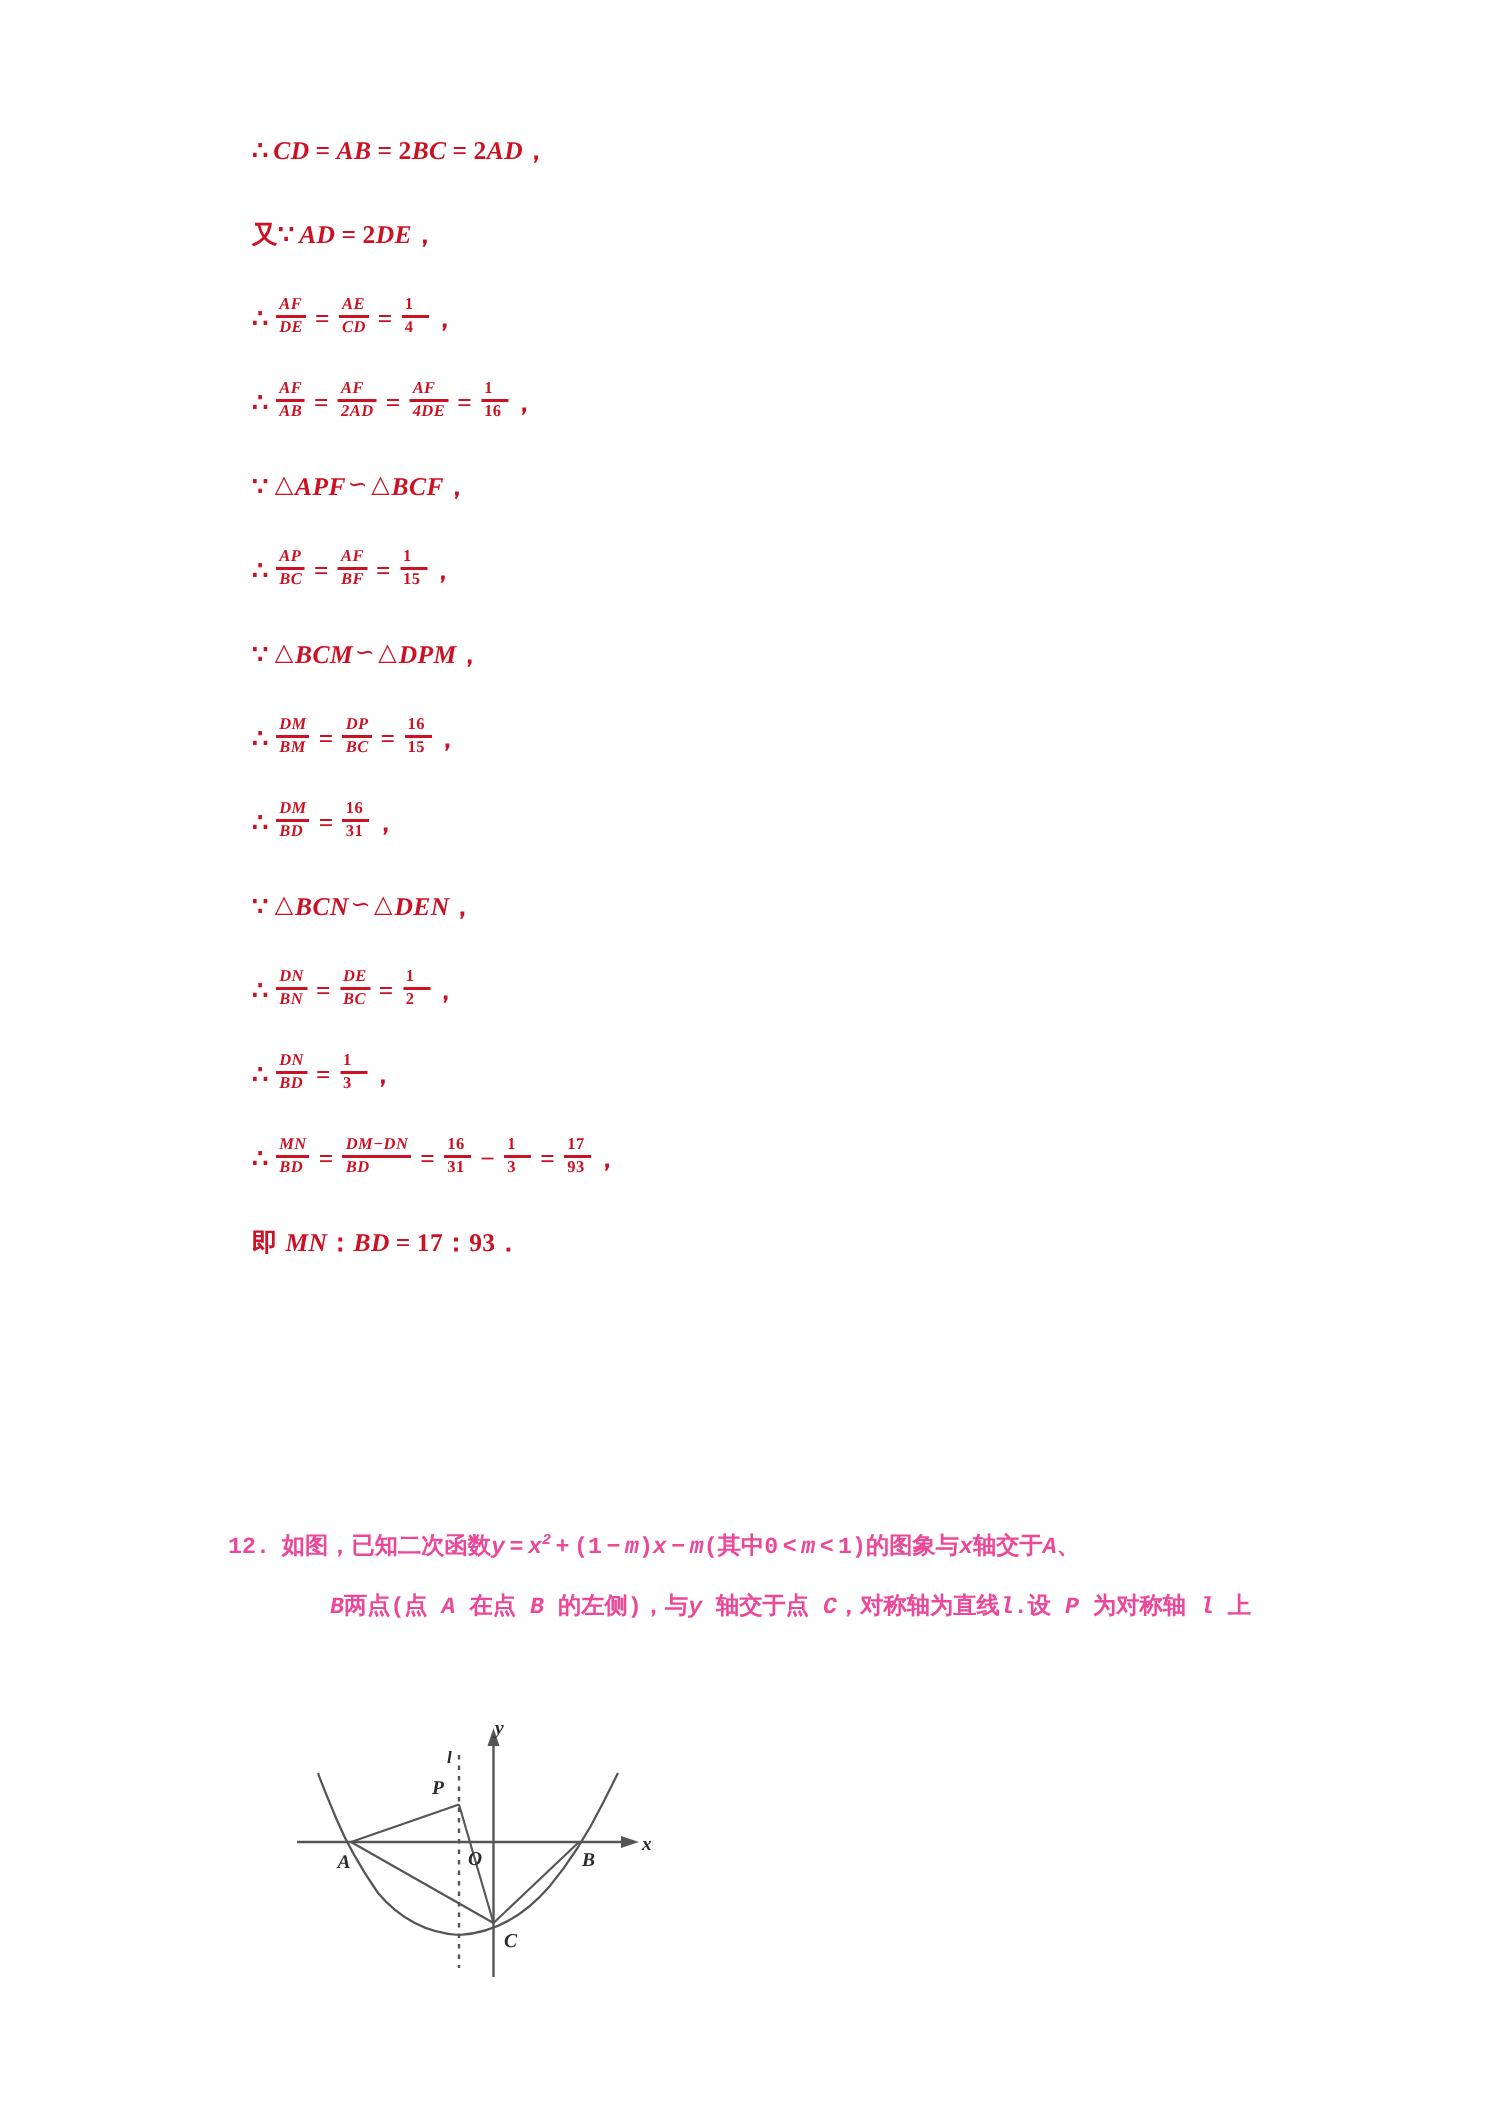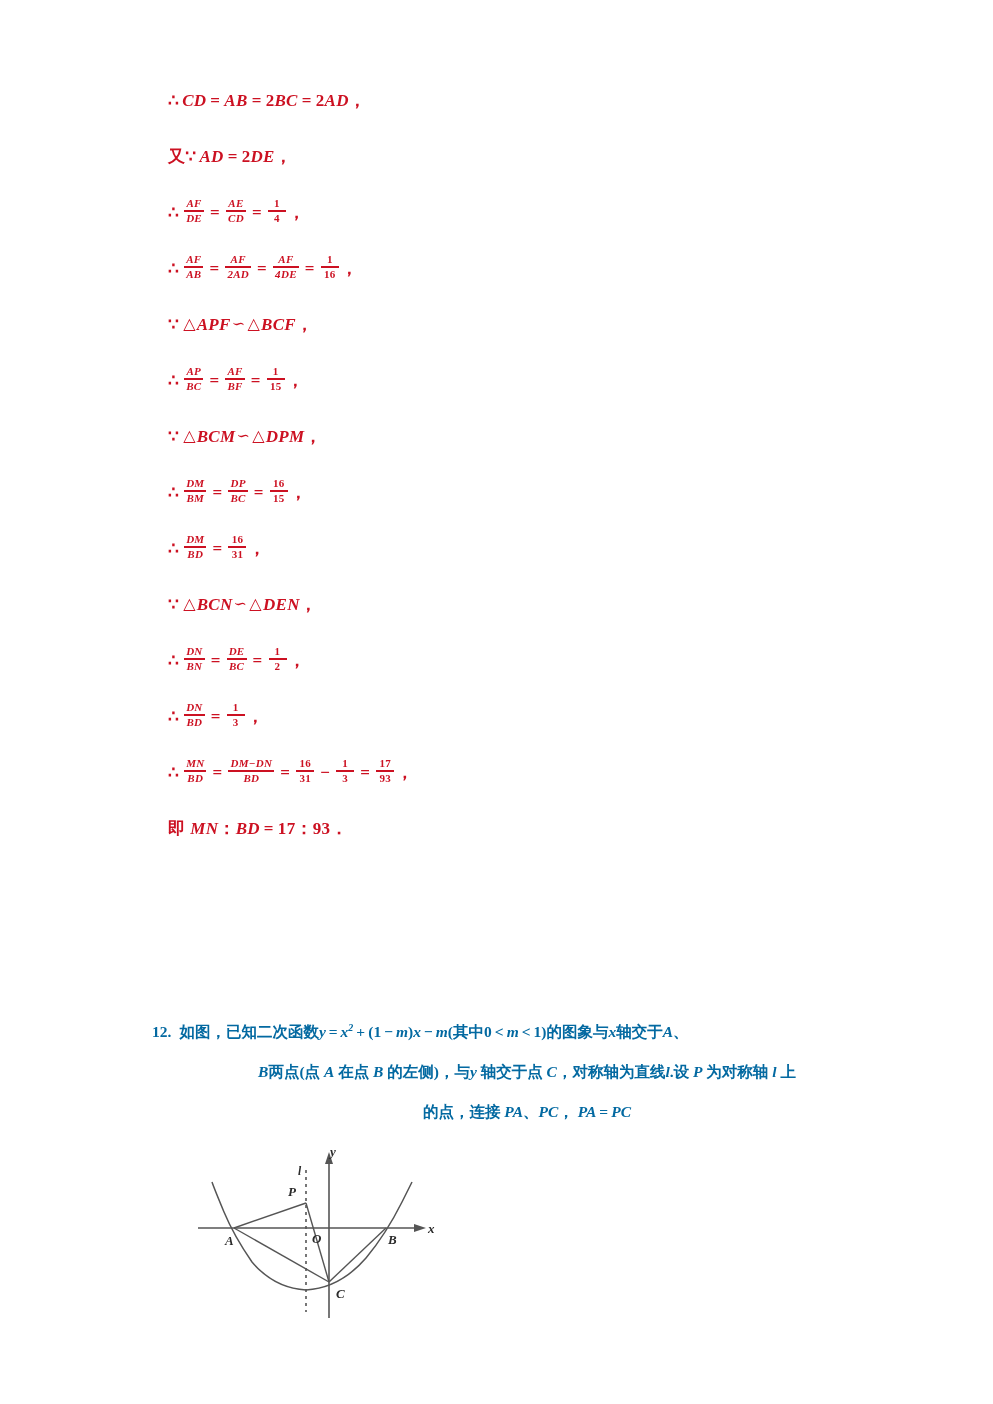--- a/index.html
+++ b/index.html
@@ -76,21 +76,21 @@
   }
   .pline .comma {
     font-style: normal;
     font-weight: bold;
   }
 
   
   .frac {
     display: inline-flex;
     flex-direction: column;
-    align-items: center;
+    align-items: flex-start;
     justify-content: center;
     vertical-align: middle;
     font-size: 11px;
     line-height: 1.05;
     margin: 0 2px;
     position: relative;
     top: -1px;
   }
   .frac .top {
     padding: 0 2px 1px 2px;
@@ -109,22 +109,22 @@
     font-style: italic;
   }
   .frac.numeric .top, .frac.numeric .bot { font-style: normal; }
 
   
   .problem {
     position: absolute;
     left: 152px;
     top: 1008px;
     width: 720px;
-    color: #0369a1;
-    font-family: Liberation Serif, serif;
+    color: #ec4899;
+    font-family: Liberation Mono, monospace;
     font-size: 15.5px;
     font-weight: bold;
     line-height: 40px;
   }
   .problem .qnum {
     font-style: normal;
     font-weight: bold;
     margin-right: 8px;
   }
   .problem .mi { font-style: italic; }
@@ -404,23 +404,20 @@
     </div>
 
   </div>
 
   <div class="problem">
     <div class="row1">
       <span class="qnum">12.</span><span class="cjkt">如图，已知二次函数</span><span class="mi">y</span><span class="op2">=</span><span class="mi">x</span><sup class="exp">2</sup><span class="op2">+</span><span class="mn">(</span><span class="mn">1</span><span class="op2">−</span><span class="mi">m</span><span class="mn">)</span><span class="mi">x</span><span class="op2">−</span><span class="mi">m</span><span class="mn">(</span><span class="cjkt">其中</span><span class="mn">0</span><span class="op2">&lt;</span><span class="mi">m</span><span class="op2">&lt;</span><span class="mn">1</span><span class="mn">)</span><span class="cjkt">的图象与</span><span class="mi">x</span><span class="cjkt">轴交于</span><span class="mi">A</span><span class="cjkt">、</span>
     </div>
     <div class="row2">
       <span class="mi">B</span><span class="cjkt">两点(点</span> <span class="mi">A</span> <span class="cjkt">在点</span> <span class="mi">B</span> <span class="cjkt">的左侧)，与</span><span class="mi">y</span> <span class="cjkt">轴交于点</span> <span class="mi">C</span><span class="cjkt">，对称轴为直线</span><span class="mi">l</span><span class="cjkt">.设</span> <span class="mi">P</span> <span class="cjkt">为对称轴</span> <span class="mi">l</span> <span class="cjkt">上</span>
-    </div>
-    <div class="row3">
-      <span class="cjkt">的点，连接</span> <span class="mi">PA</span><span class="cjkt">、</span><span class="mi">PC</span><span class="cjkt">，</span> <span class="mi">PA</span><span class="op2">=</span><span class="mi">PC</span>
     </div>
   </div>
 
   <div class="figure">
     <svg width="270" height="210" viewBox="0 0 270 210">
 
       <line x1="8" y1="88" x2="228" y2="88" stroke="#555555" stroke-width="1.6"></line>
       <polygon points="236,88 224,84 224,92" fill="#555555"></polygon>
 
       <line x1="139" y1="178" x2="139" y2="20" stroke="#555555" stroke-width="1.6"></line>

